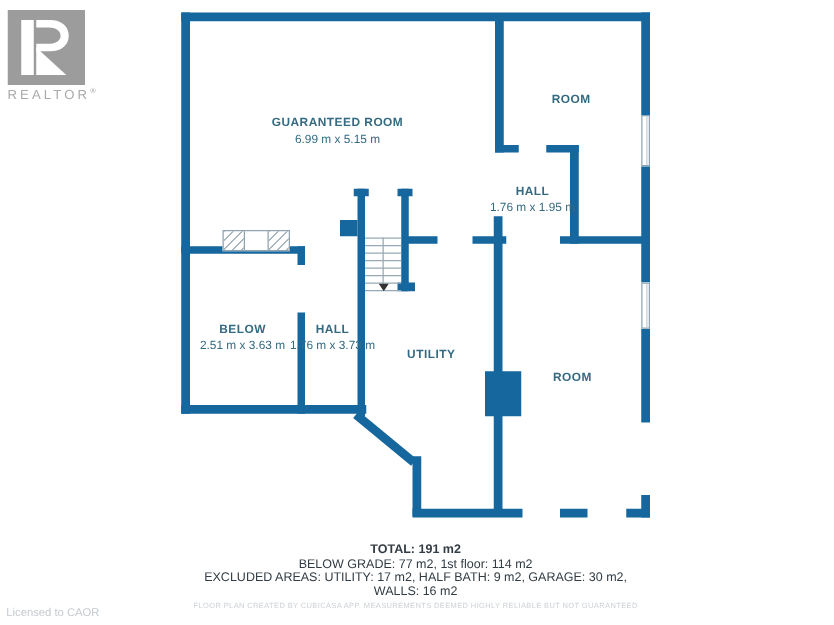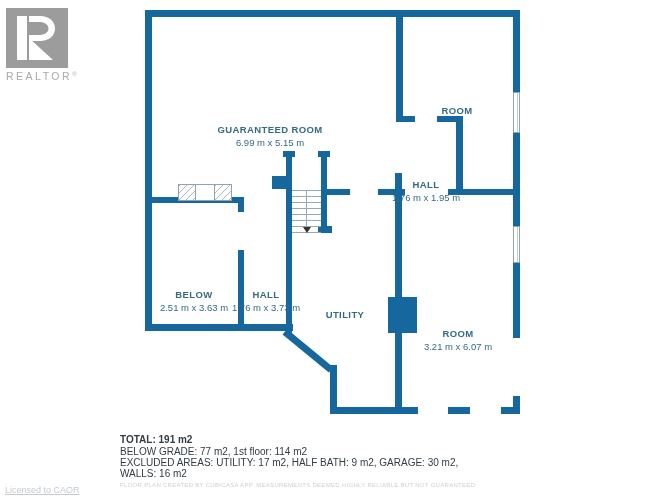--- a/index.html
+++ b/index.html
@@ -3,42 +3,42 @@
 <meta charset="utf-8">
 <style>
   html,body{margin:0;padding:0;background:#ffffff;}
   #canvas{
     position:relative;width:667px;height:500px;background:#fff;overflow:hidden;
     font-family:"Liberation Sans", sans-serif;
   }
   .wall{position:absolute;background:var(--wall,#15679e);z-index:1;}
   .window{position:absolute;background:#fff;border:1px solid #8fa5b5;box-sizing:border-box;z-index:2;}
   .window:after{content:"";position:absolute;left:50%;top:0;bottom:0;width:1px;background:#c2ced6;}
-  .room-label{position:absolute;z-index:5;text-align:center;color:var(--room-label,#356b82);margin-top:31px;}
+  .room-label{position:absolute;z-index:5;text-align:center;color:var(--room-label,#356b82);}
   .room-name{font-size:9.5px;font-weight:bold;letter-spacing:.4px;line-height:13px;}
   .room-dims{font-size:9.5px;line-height:13px;}
   .tread{position:absolute;background:#97a9b4;z-index:1;}
   .runner{position:absolute;background:#97a9b4;z-index:1;}
   .stair-arrow{position:absolute;width:0;height:0;border-left:4px solid transparent;
     border-right:4px solid transparent;border-top:6px solid #333;z-index:2;}
   .hatchbox{position:absolute;background:#fff;border:1px solid #8fa3b0;box-sizing:border-box;z-index:2;}
   .hatch{position:absolute;top:0;bottom:0;width:17px;box-sizing:border-box;
     background:repeating-linear-gradient(135deg,#a8b6c0 0 1px,transparent 1px 5px);}
   .hatch.left{left:0;border-right:1px solid #8fa3b0;}
   .hatch.right{right:0;border-left:1px solid #8fa3b0;}
-  .summary{position:absolute;left:120px;top:434px;width:425px;text-align:left;
+  .summary{position:absolute;left:120px;top:434px;width:425px;text-align:center;
     color:var(--summary-text,#323c44);z-index:5;}
   .summary .total{font-size:10px;font-weight:bold;line-height:12px;}
   .summary .line{font-size:10px;line-height:11px;}
   .summary .disclaimer{font-size:6px;color:var(--muted-gray,#ccd1d5);margin-top:3px;letter-spacing:.3px;}
   .logo{position:absolute;left:6px;top:8px;z-index:5;}
   .logo-text{position:absolute;left:6px;top:70px;font-size:10.5px;letter-spacing:2.5px;
     color:#a9a9a9;z-index:5;}
   .logo-text sup{font-size:6px;letter-spacing:0;}
-  .license{position:absolute;left:5px;top:485px;font-size:9px;color:#c5cacf;z-index:5;text-decoration:underline;}
+  .license{position:absolute;left:5px;top:485px;font-size:9px;color:#c5cacf;z-index:5;}
 </style>
 </head>
 <body>
 
 <div id="canvas">
 
   <div class="logo">
     <svg width="62" height="60" viewBox="0 0 62 60">
       <rect x="0" y="0" width="62" height="60" fill="#9c9c9c"></rect>
       <rect x="11" y="8" width="10" height="44" fill="#ffffff"></rect>
@@ -118,21 +118,20 @@
   </div>
   <div class="room-label" style="left:206px;top:257px;width:120px;">
     <div class="room-name">HALL</div>
     <div class="room-dims">1.76 m x 3.73 m</div>
   </div>
   <div class="room-label" style="left:285px;top:277px;width:120px;">
     <div class="room-name">UTILITY</div>
   </div>
   <div class="room-label" style="left:398px;top:296px;width:120px;">
     <div class="room-name">ROOM</div>
-    <div class="room-dims">3.21 m x 6.07 m</div>
   </div>
 
   <div class="summary">
     <div class="total">TOTAL: 191 m2</div>
     <div class="line">BELOW GRADE: 77 m2, 1st floor: 114 m2</div>
     <div class="line">EXCLUDED AREAS: UTILITY: 17 m2, HALF BATH: 9 m2, GARAGE: 30 m2,</div>
     <div class="line">WALLS: 16 m2</div>
     <div class="disclaimer">FLOOR PLAN CREATED BY CUBICASA APP. MEASUREMENTS DEEMED HIGHLY RELIABLE BUT NOT GUARANTEED</div>
   </div>
 

